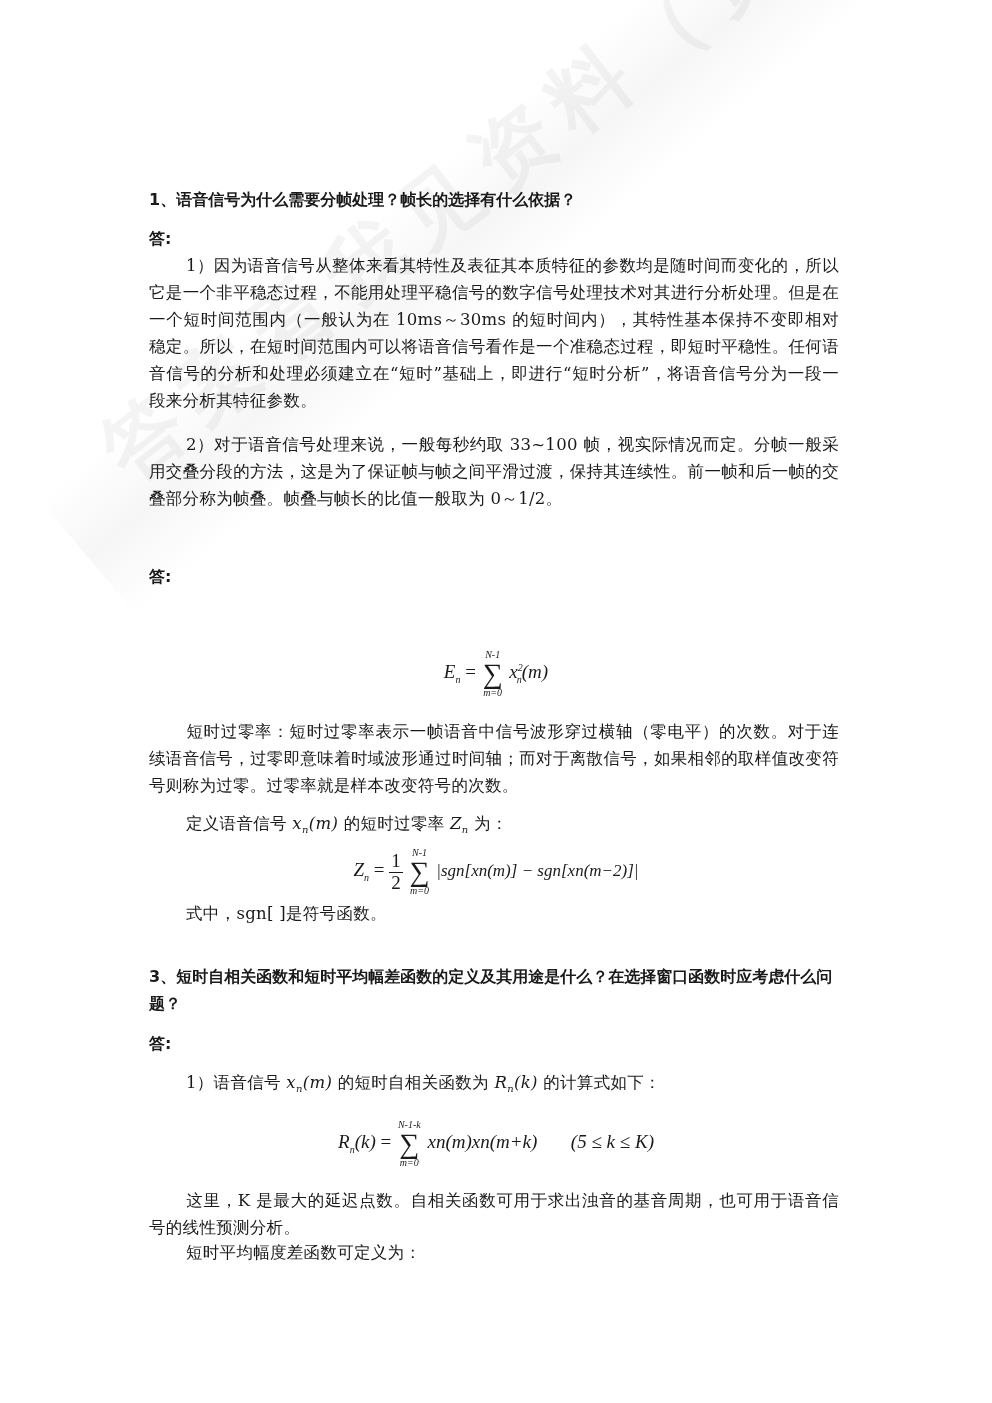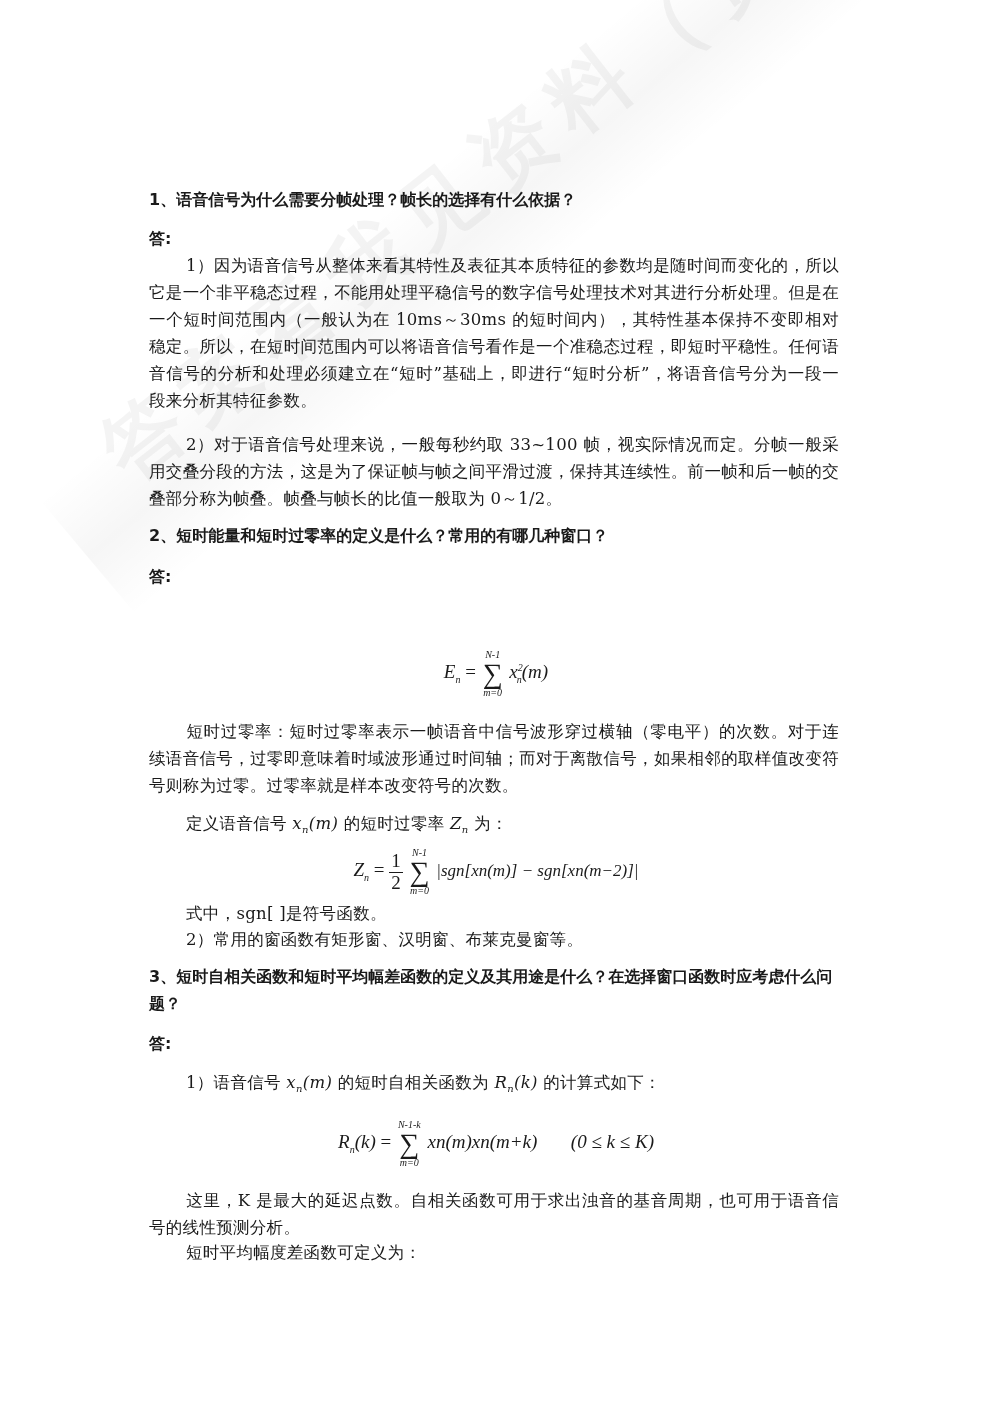--- a/index.html
+++ b/index.html
@@ -46,21 +46,20 @@
 
   <div class="q" style="top:186px;">1、语音信号为什么需要分帧处理？帧长的选择有什么依据？</div>
   <div class="ans" style="top:229px;">答:</div>
   <div class="para" style="top:252px;">
     <span class="indent"></span><span>1）因为语音信号从整体来看其特性及表征其本质特征的参数均是随时间而变化的，所以它是一个非平稳态过程，不能用处理平稳信号的数字信号处理技术对其进行分析处理。但是在一个短时间范围内（一般认为在 10ms～30ms 的短时间内），其特性基本保持不变即相对稳定。所以，在短时间范围内可以将语音信号看作是一个准稳态过程，即短时平稳性。任何语音信号的分析和处理必须建立在“短时”基础上，即进行“短时分析”，将语音信号分为一段一段来分析其特征参数。</span>
   </div>
   <div class="para" style="top:431px;">
     <span class="indent"></span><span>2）对于语音信号处理来说，一般每秒约取 33~100 帧，视实际情况而定。分帧一般采用交叠分段的方法，这是为了保证帧与帧之间平滑过渡，保持其连续性。前一帧和后一帧的交叠部分称为帧叠。帧叠与帧长的比值一般取为 0～1/2。</span>
   </div>
 
-  <div class="q" style="top:522px;">2、短时能量和短时过零率的定义是什么？常用的有哪几种窗口？</div>
   <div class="ans" style="top:567px;">答:</div>
 
 
   <div class="formula" style="top:650px;">
     <span>E</span><sub>n</sub>
     <span class="upright"> = </span>
     <span class="sigma-wrap">
       <span class="lim">N-1</span>
       <span class="sig">∑</span>
       <span class="lim">m=0</span>
@@ -85,40 +84,39 @@
     </span>
     <span class="sigma-wrap">
       <span class="lim">N-1</span>
       <span class="sig">∑</span>
       <span class="lim">m=0</span>
     </span>
     <span style="font-size:17px;">|sgn[xn(m)] − sgn[xn(m−2)]|</span>
   </div>
 
   <div class="para" style="top:900px; left:186px; width:660px;">式中，sgn[ ]是符号函数。</div>
-  <div class="para" style="top:926px; left:186px; width:660px;">2）常用的窗函数有矩形窗、汉明窗、布莱克曼窗等。</div>
 
   <div class="q" style="top:963px;">3、短时自相关函数和短时平均幅差函数的定义及其用途是什么？在选择窗口函数时应考虑什么问题？</div>
   <div class="ans" style="top:1034px;">答:</div>
 
   <div class="para" style="top:1069px;">
     <span class="indent"></span><span>1）语音信号 </span><i>x<sub>n</sub>(m)</i><span> 的短时自相关函数为 </span><i>R<sub>n</sub>(k)</i><span> 的计算式如下：</span>
   </div>
 
   <div class="formula" style="top:1120px;">
     <span>R</span><sub>n</sub><span>(k)</span>
     <span class="upright"> = </span>
     <span class="sigma-wrap">
       <span class="lim">N-1-k</span>
       <span class="sig">∑</span>
       <span class="lim">m=0</span>
     </span>
     <span>xn(m)xn(m+k)</span>
     <span style="display:inline-block;width:24px;"></span>
-    <span>(0 ≤ k ≤ K)</span>
+    <span>(5 ≤ k ≤ K)</span>
   </div>
 
   <div class="para" style="top:1187px;">
     <span class="indent"></span><span>这里，K 是最大的延迟点数。自相关函数可用于求出浊音的基音周期，也可用于语音信号的线性预测分析。</span>
   </div>
   <div class="para" style="top:1239px;">
     <span class="indent"></span><span>短时平均幅度差函数可定义为：</span>
   </div>
 
 </div>

